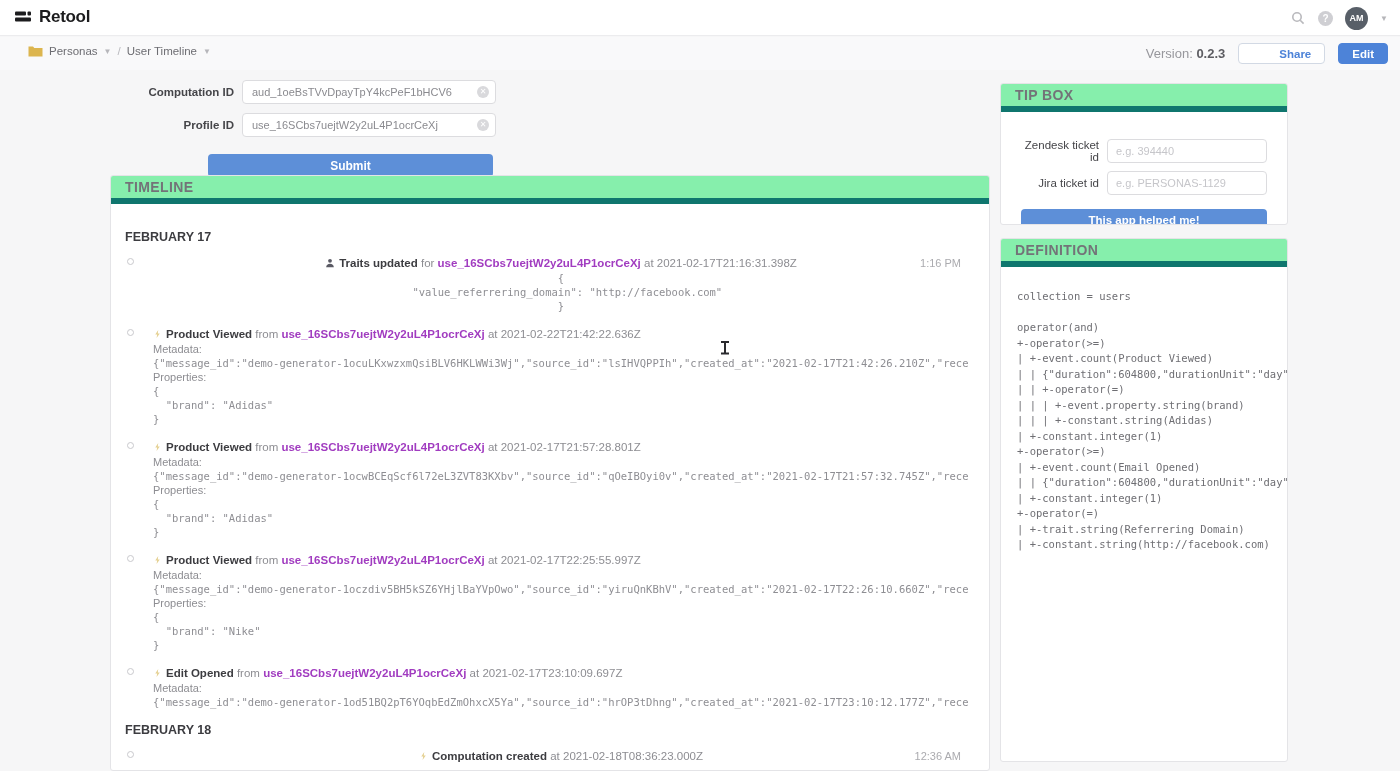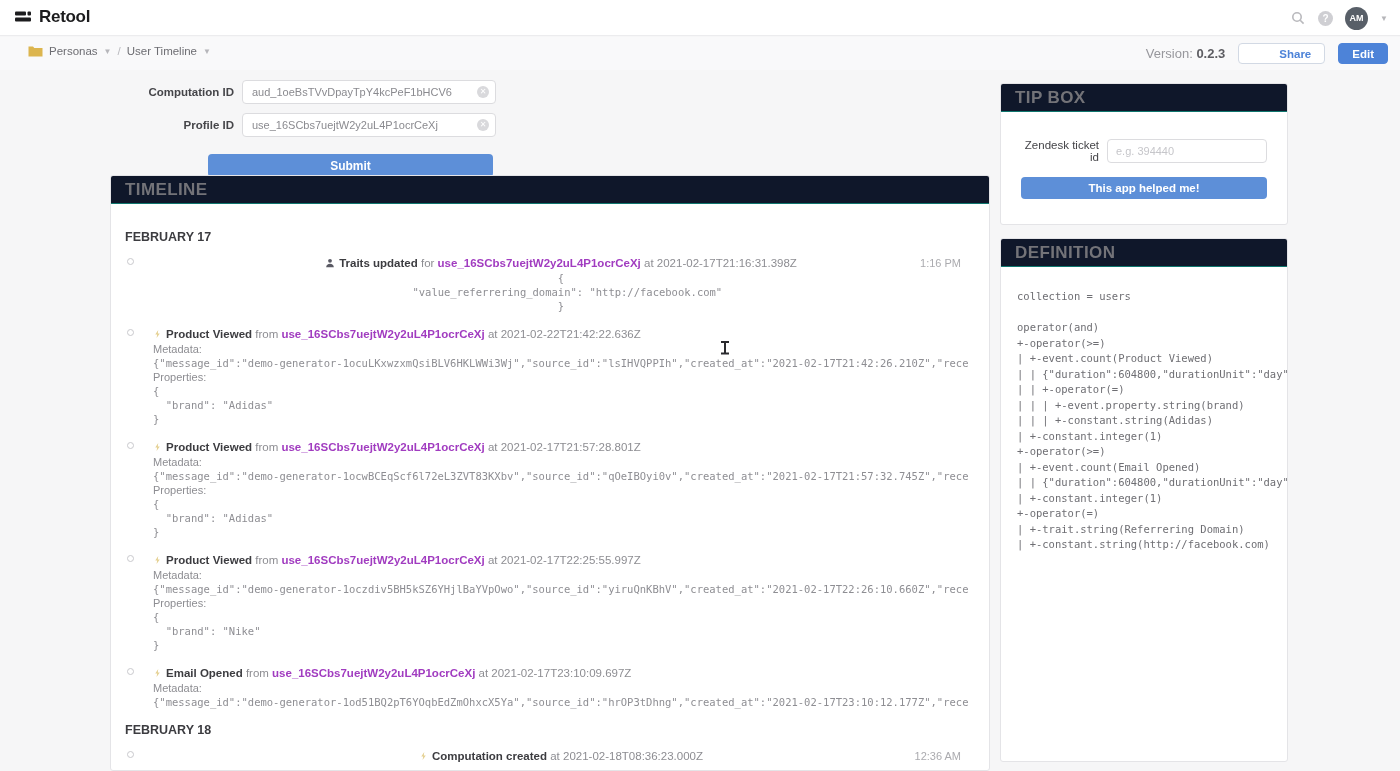--- a/index.html
+++ b/index.html
@@ -42,22 +42,22 @@
   .qinput { width:100%; height:24px; border:1px solid #dcdcdf; border-radius:4px; background:#fff;
             font-size:11px; color:#8a8a8f; padding:0 22px 0 9px; font-family:"Liberation Sans",sans-serif; outline:none; }
   .clear-ic { position:absolute; right:7px; top:6px; width:12px; height:12px; border-radius:50%;
               background:#d9d9dc; color:#ffffff; font-size:8px; line-height:12px; text-align:center; cursor:pointer; }
   .submit-btn { margin-left:68px; width:285px; height:23px; background:#5d8fd8; border:none; border-radius:4px;
                 color:#fff; font-size:12px; font-weight:bold; cursor:pointer; margin-top:8px;
                 font-family:"Liberation Sans",sans-serif; }
 
   
   .card { position:absolute; background:#ffffff; border:1px solid #e4e4e7; border-radius:3px; overflow:hidden; }
-  .card-hdr { height:28px; background:#0f172a; border-bottom:1px solid #0f766e; display:flex; align-items:center;
-              padding:0 14px; font-size:17px; font-weight:bold; color:#737378; letter-spacing:0.4px; }
+  .card-hdr { height:28px; background:#86efac; border-bottom:6px solid #0f766e; display:flex; align-items:center;
+              padding:0 14px; font-size:14px; font-weight:bold; color:#737378; letter-spacing:0.4px; }
 
   
   .tl-card { left:110px; top:175px; width:880px; height:596px; }
   .tl-body { padding:26px 20px 0 30px; }
   .tl-date { font-size:12.5px; font-weight:bold; color:#3c3c40; margin-left:-16px; margin-bottom:12px; }
   .tl-date + .event { margin-top:0;text-align:center; }
   .event { position:relative; padding-left:12px; margin-bottom:14px; }
   .ev-circle { position:absolute; left:-14px; top:2px; width:7px; height:7px;
                border:1.4px solid #c9c9cd; border-radius:50%; background:#fff; cursor:pointer; }
   .ev-title-row { font-size:11.5px; color:#8d8d92; line-height:14px; }
@@ -199,40 +199,44 @@
         <div class="ev-mono">{"message_id":"demo-generator-1oczdiv5BH5kSZ6YHjlBaYVpOwo","source_id":"yiruQnKBhV","created_at":"2021-02-17T22:26:10.660Z","received_at":"2021-02-17</div>
         <div class="ev-label">Properties:</div>
         <div class="ev-mono">{</div>
         <div class="ev-mono">  "brand": "Nike"</div>
         <div class="ev-mono">}</div>
       </div>
       <div class="event">
         <span class="ev-circle"></span>
         <div class="ev-title-row"><span class="ev-ic ev-ic-lightning"><svg width="9" height="10" viewBox="0 0 12 12">
               <path d="M7 0.8 3 6.8h2.5L4.8 11.4 9 5.2H6.4z" fill="currentColor"></path>
-            </svg></span><span class="ev-title">Email Opened</span><span class="ev-conn"> from </span><span class="ev-user">use_16SCbs7uejtW2y2uL4P1ocrCeXj</span> <span class="ev-at">at 2021-02-17T23:10:09.697Z</span></div>
+            </svg></span><span class="ev-title">Edit Opened</span><span class="ev-conn"> from </span><span class="ev-user">use_16SCbs7uejtW2y2uL4P1ocrCeXj</span> <span class="ev-at">at 2021-02-17T23:10:09.697Z</span></div>
         <div class="ev-label">Metadata:</div>
         <div class="ev-mono">{"message_id":"demo-generator-1od51BQ2pT6YOqbEdZmOhxcX5Ya","source_id":"hrOP3tDhng","created_at":"2021-02-17T23:10:12.177Z","received_at":"2021-02-17</div>
       </div>
       <div class="tl-date">FEBRUARY 18</div>
       <div class="event">
         <span class="ev-circle"></span>
         <div class="ev-title-row"><span class="ev-ic ev-ic-lightning"><svg width="9" height="10" viewBox="0 0 12 12">
               <path d="M7 0.8 3 6.8h2.5L4.8 11.4 9 5.2H6.4z" fill="currentColor"></path>
             </svg></span><span class="ev-title">Computation created</span> <span class="ev-at">at 2021-02-18T08:36:23.000Z</span><span class="ev-time">12:36 AM</span></div>
       </div>
     </div>
 </div>
 
 <div class="card tip-card">
   <div class="card-hdr">TIP BOX</div>
   <div class="tip-body">
     <div class="tip-row">
       <span class="tip-label">Zendesk ticket id</span>
       <input class="tip-input" type="text" placeholder="e.g. 394440" style="">
+    </div>
+    <div class="tip-row">
+      <span class="tip-label">Jira ticket id</span>
+      <input class="tip-input" type="text" placeholder="e.g. PERSONAS-1129" style="">
     </div>
     <button class="tip-btn">This app helped me!</button>
   </div>
 </div>
 
 <div class="card def-card">
   <div class="card-hdr">DEFINITION</div>
   <div class="def-body">
       <div class="code-line">collection = users</div>
       <div class="code-line">&nbsp;</div>

